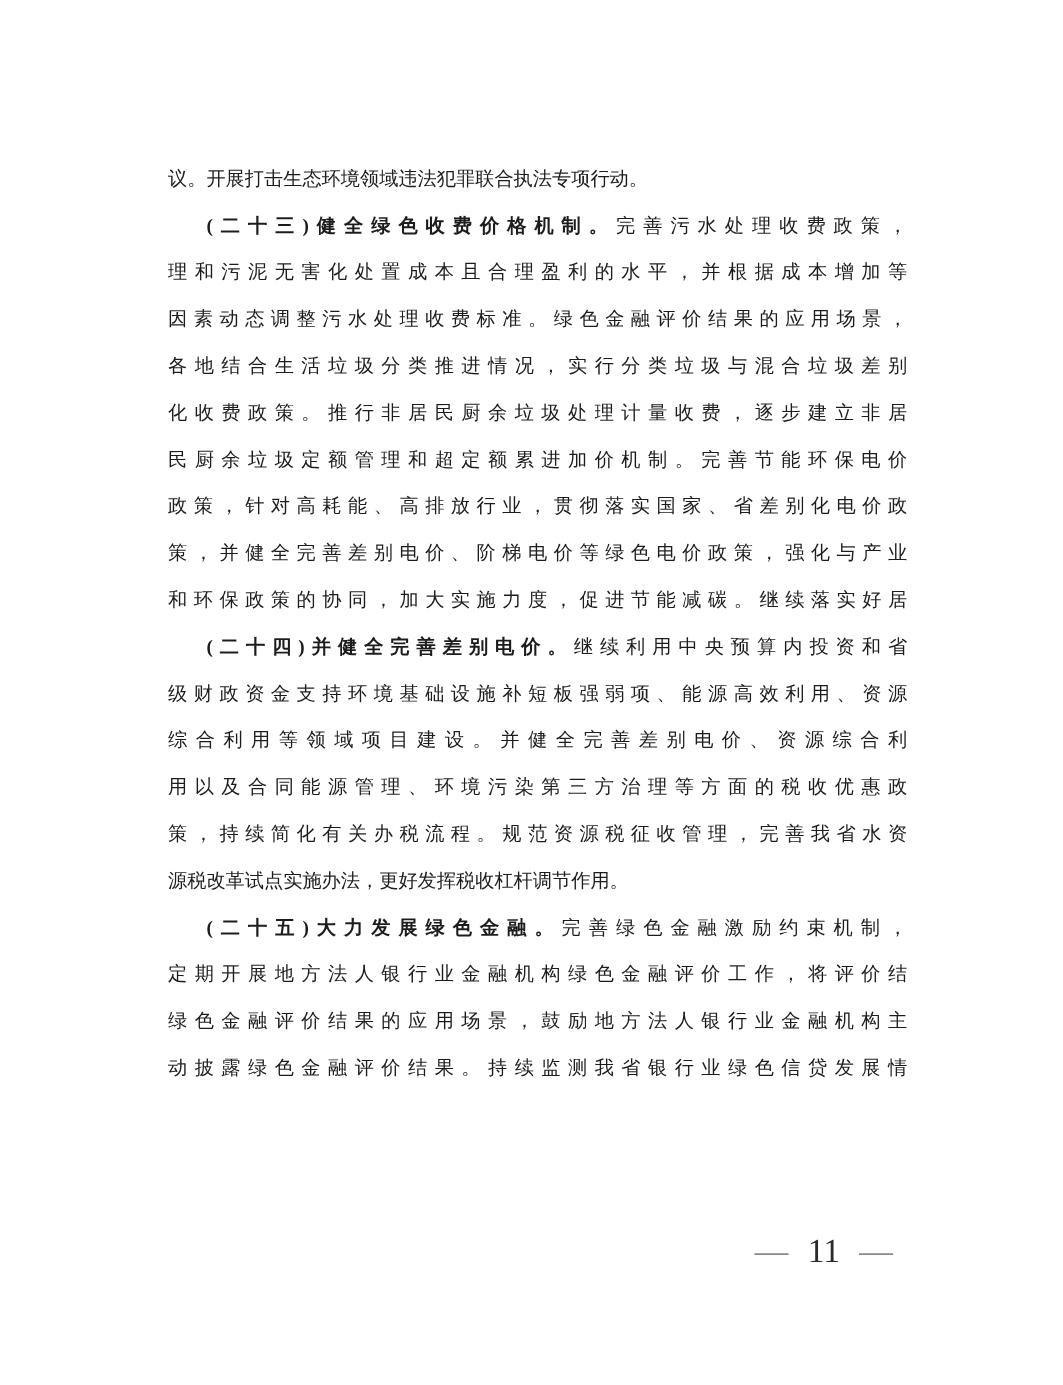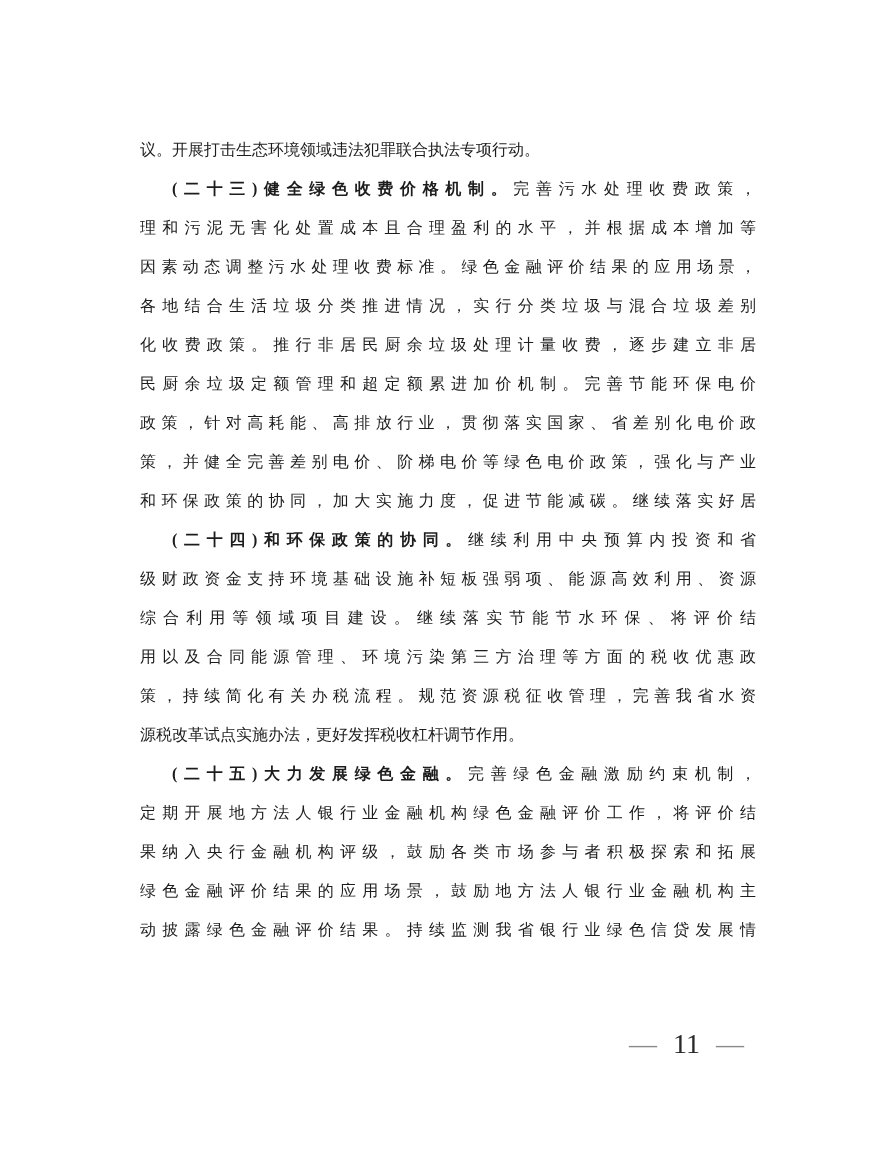--- a/index.html
+++ b/index.html
@@ -80,33 +80,32 @@
     <div class="line full"><span>理和污泥无害化处置成本且合理盈利的水平，并根据成本增加等</span></div>
     <div class="line full"><span>因素动态调整污水处理收费标准。绿色金融评价结果的应用场景，</span></div>
     <div class="line full"><span>各地结合生活垃圾分类推进情况，实行分类垃圾与混合垃圾差别</span></div>
     <div class="line full"><span>化收费政策。推行非居民厨余垃圾处理计量收费，逐步建立非居</span></div>
     <div class="line full"><span>民厨余垃圾定额管理和超定额累进加价机制。完善节能环保电价</span></div>
     <div class="line full"><span>政策，针对高耗能、高排放行业，贯彻落实国家、省差别化电价政</span></div>
     <div class="line full"><span>策，并健全完善差别电价、阶梯电价等绿色电价政策，强化与产业</span></div>
     <div class="line full"><span>和环保政策的协同，加大实施力度，促进节能减碳。继续落实好居</span></div>
 
 
-    <div class="line full indent"><span class="head">(二十四)和环保政策的协同。</span><span>继续利用中央预算内投资和省</span></div>
+    <div class="line full indent"><span class="head">(二十四)并健全完善差别电价。</span><span>继续利用中央预算内投资和省</span></div>
 
     <div class="line full"><span>级财政资金支持环境基础设施补短板强弱项、能源高效利用、资源</span></div>
-    <div class="line full"><span>综合利用等领域项目建设。继续落实节能节水环保、将评价结</span></div>
+    <div class="line full"><span>综合利用等领域项目建设。并健全完善差别电价、资源综合利</span></div>
     <div class="line full"><span>用以及合同能源管理、环境污染第三方治理等方面的税收优惠政</span></div>
     <div class="line full"><span>策，持续简化有关办税流程。规范资源税征收管理，完善我省水资</span></div>
 
     <div class="line end"><span>源税改革试点实施办法，更好发挥税收杠杆调节作用。</span></div>
 
     <div class="line full indent"><span class="head">(二十五)大力发展绿色金融。</span><span>完善绿色金融激励约束机制，</span></div>
 
     <div class="line full"><span>定期开展地方法人银行业金融机构绿色金融评价工作，将评价结</span></div>
-    <div class="line full"><span>果纳入央行金融机构评级，鼓励各类市场参与者积极探索和拓展</span></div>
     <div class="line full"><span>绿色金融评价结果的应用场景，鼓励地方法人银行业金融机构主</span></div>
     <div class="line full"><span>动披露绿色金融评价结果。持续监测我省银行业绿色信贷发展情</span></div>
 
   </div>
 
   <div class="footer">
     <span class="dash">—</span><span class="num">11</span><span class="dash">—</span>
   </div>
 
 </div>

